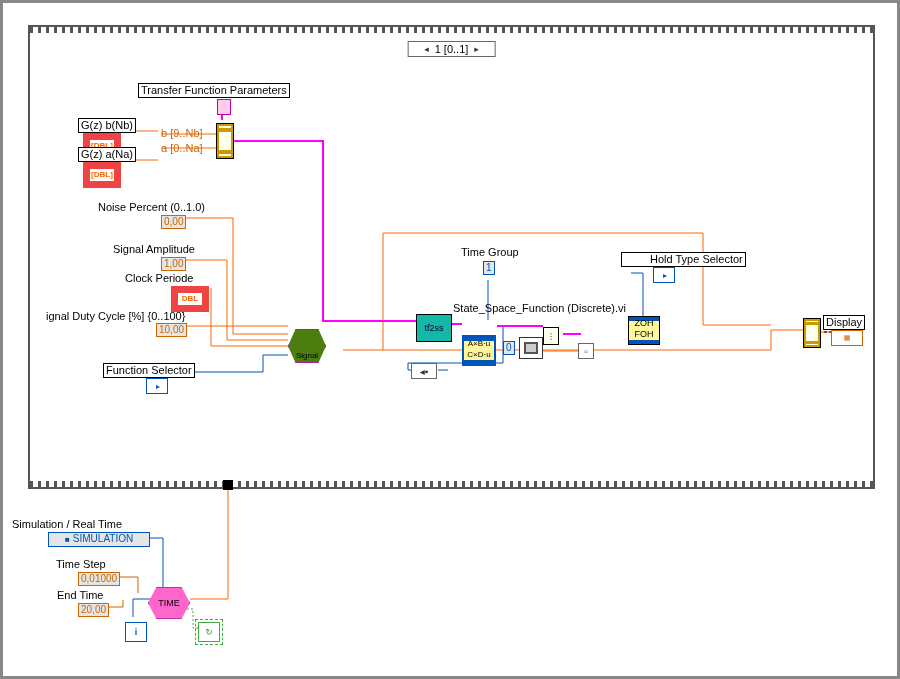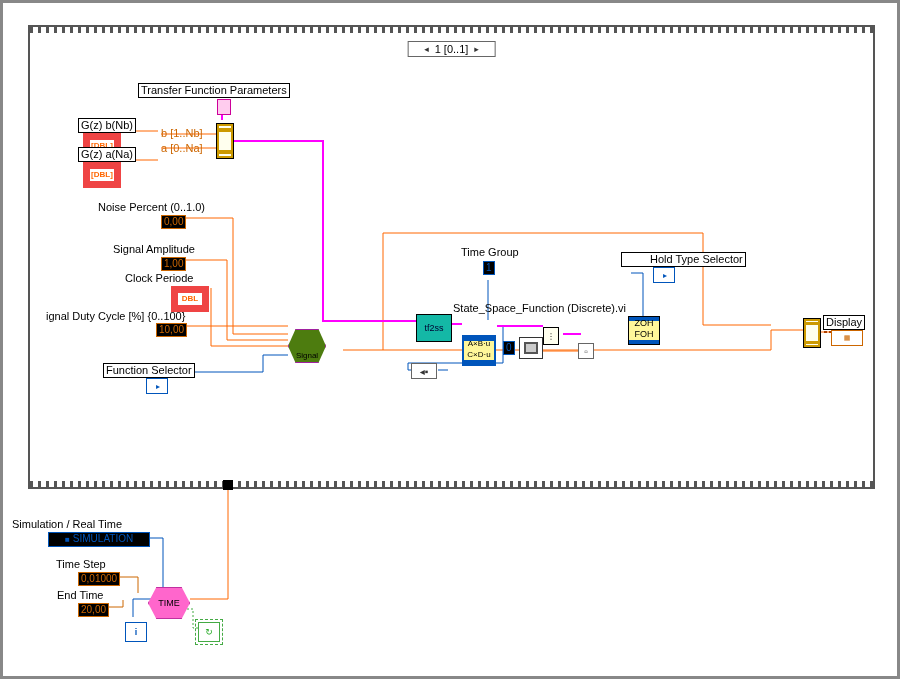--- a/index.html
+++ b/index.html
@@ -85,21 +85,21 @@
     background: #fff;
     color: #f60;
     font-size: 8px;
     font-weight: bold;
     text-align: center;
     line-height: 12px;
   }
   .control-small {
     position: absolute;
     border: 1px solid #c60;
-    background: #000000;
+    background: #e5e5e5;
     color: #c60;
     font-size: 10px;
     padding: 0 2px;
     line-height: 12px;
   }
   .ring-ctrl {
     position: absolute;
     width: 20px;
     height: 14px;
     border: 1px solid #05b;
@@ -310,21 +310,21 @@
 
     <span class="label boxed" style="left:135px; top:80px;">Transfer Function Parameters</span>
     <div class="cluster-conn" style="left:214px; top:96px;"></div>
 
     <span class="label boxed" style="left:75px; top:115px;">G(z)  b(Nb)</span>
     <div class="dbl-badge" style="left:80px; top:130px;">[DBL]</div>
 
     <span class="label boxed" style="left:75px; top:144px;">G(z)  a(Na)</span>
     <div class="dbl-badge" style="left:80px; top:159px;">[DBL]</div>
 
-    <span class="label" style="left:158px; top:124px; color:#c60;">b [1..Nb]</span>
+    <span class="label" style="left:158px; top:124px; color:#c60;">b [9..Nb]</span>
     <span class="label" style="left:158px; top:139px; color:#c60;">a [0..Na]</span>
 
     <div class="bundle-node" style="left:213px; top:120px;">
       <div class="bundle-paint" style="top:4px; height:4px;"></div>
       <div class="bundle-paint" style="bottom:4px; height:4px;"></div>
     </div>
 
     <span class="label" style="left:95px; top:198px;">Noise Percent (0..1.0)</span>
     <div class="control-small" style="left:158px; top:212px;">0,00</div>
 

